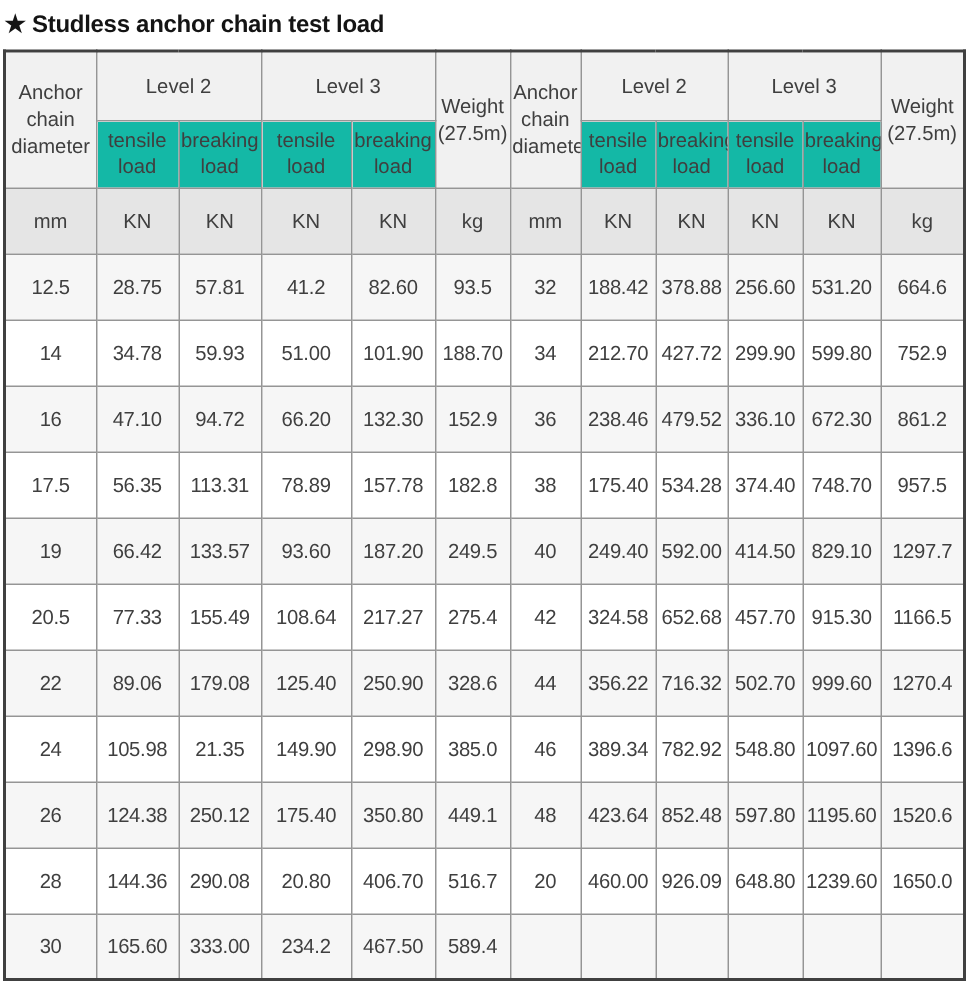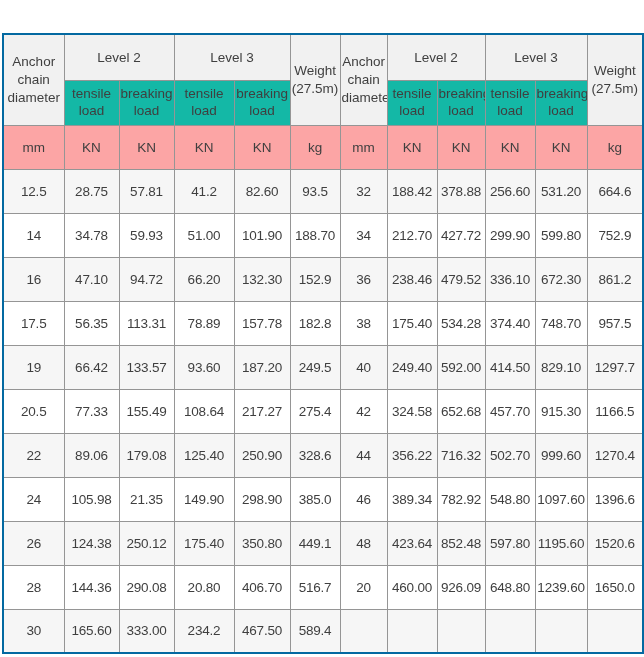--- a/index.html
+++ b/index.html
@@ -18,45 +18,46 @@
     color: #141414;
     letter-spacing: -0.2px;
     white-space: nowrap;
   }
   table.loads {
     position: absolute;
     top: 33px; left: 2px;
     width: 640px;
     border-collapse: collapse;
     table-layout: fixed;
-    border: 2px solid #0369a1;
+    border: 2px solid #404040;
     font-size: 13.5px;
   }
   th, td {
     border: 1px solid #959595;
     text-align: center;
     vertical-align: middle;
     font-weight: normal;
     color: #3f3f3f;
     overflow: hidden;
     white-space: nowrap;
     padding: 0 1px;
   }
   thead tr.band th { height: 46px; background: #f1f1f1; }
   thead tr.sub th  { height: 45px; background: #14b8a6; line-height: 1.25; white-space: normal; }
   thead th.wrap    { white-space: normal; line-height: 1.3; }
-  thead tr.units th { height: 44px; background: #fca5a5; margin-left: 33px; }
+  thead tr.units th { height: 44px; background: #e5e5e5; margin-left: 33px; }
   tbody tr { height: 44px; background: #ffffff; padding-left: 43px; }
   tbody tr:nth-child(odd) { background: #f6f6f6; }
   tbody td { letter-spacing: -0.2px; }
 </style>
 </head>
 <body>
 
 <div class="page">
+  <div class="title">★ Studless anchor chain test load</div>
 
   <table class="loads">
     <colgroup>
       <col style="width:61px">
         <col style="width:55px">
         <col style="width:55px">
       <col style="width:60px">
         <col style="width:56px">
         <col style="width:50px">
       <col style="width:47px">

